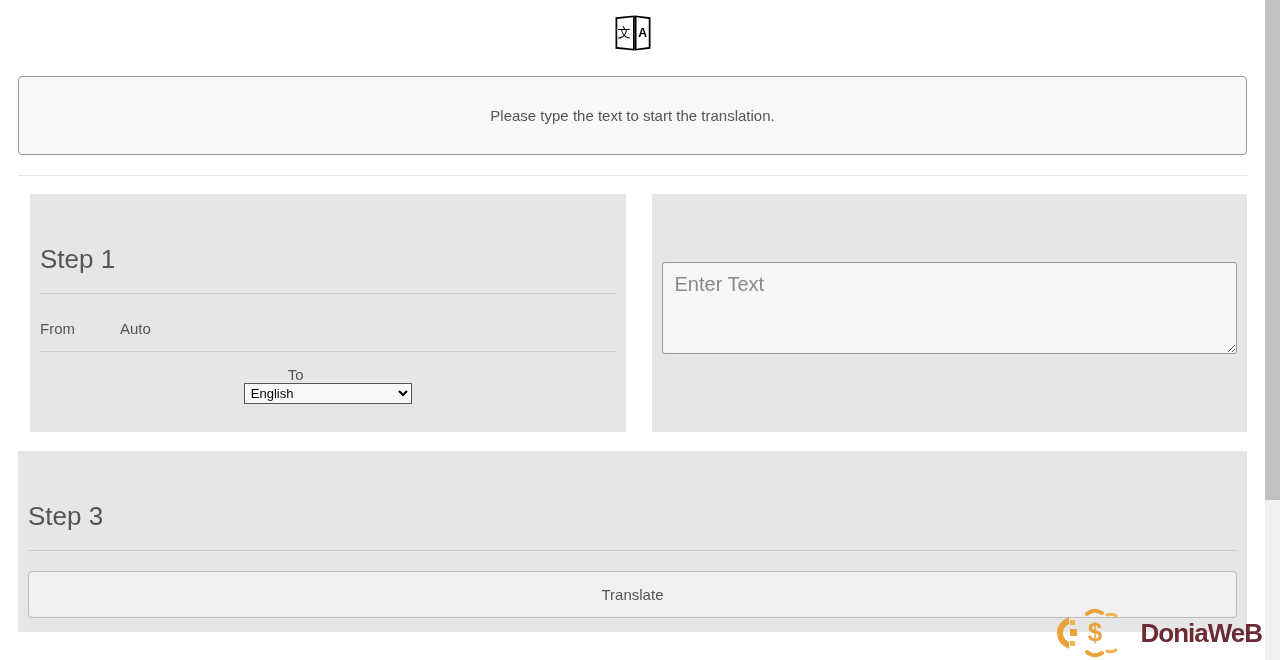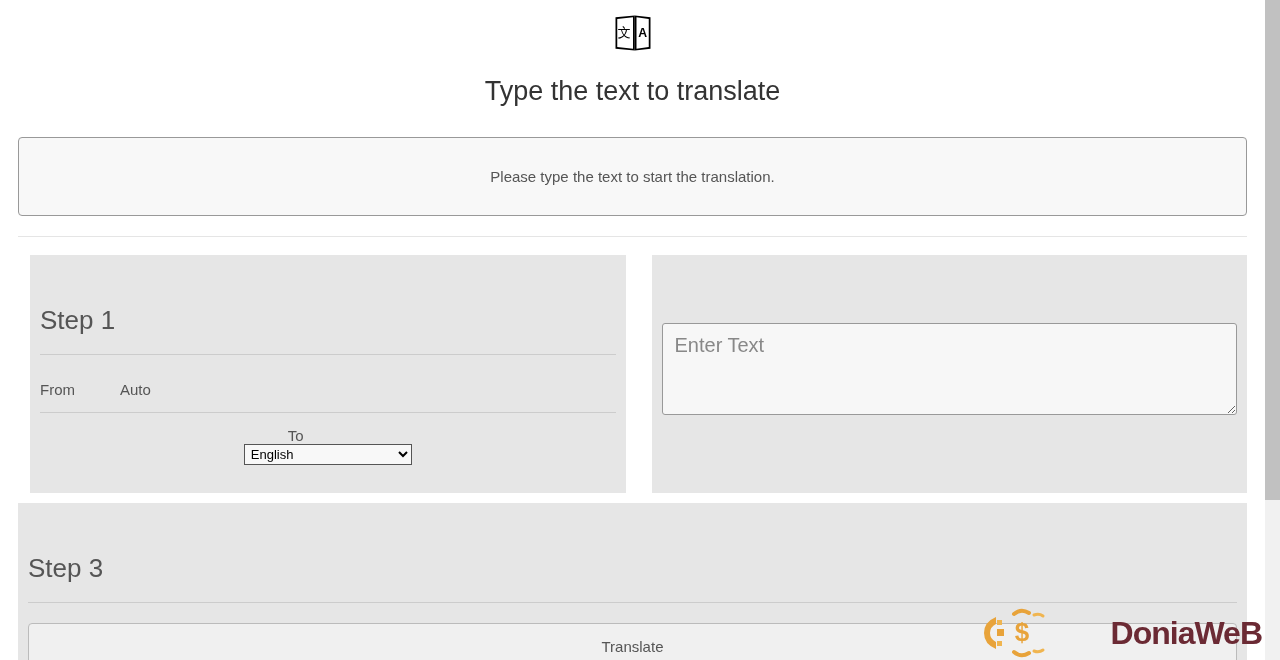--- a/index.html
+++ b/index.html
@@ -44,21 +44,21 @@
       margin-bottom: 20px;
     }
     hr.divider {
       border: none;
       border-top: 1px solid #e5e5e5;
       margin: 0 0 18px 0;
     }
     .steps-row {
       display: flex;
       gap: 26px;
-      margin-bottom: 10px;
+      margin-bottom: 19px;
       padding-left: 12px;
     }
     .panel {
       background: #e6e6e6;
       padding: 10px;
       flex: 1;
     }
     .panel-inner {
       padding: 40px 0 4px 0;
     }
@@ -153,45 +153,43 @@
     .watermark {
       position: fixed;
       bottom: 0;
       right: 18px;
       display: flex;
       align-items: center;
       gap: 6px;
       z-index: 10;
     }
     .wm-text {
-      font-size: 32px;
+      font-size: 26px;
       font-weight: 700;
       color: #6b2a34;
       font-family: Arial, sans-serif;
       letter-spacing: -1px;
-      margin-left: 44px;
     }
   </style>
 </head>
 <body>
 
 <div class="page">
 
   <div class="header-section">
     <div class="translate-icon">
       <svg width="42" height="42" viewBox="0 0 48 48">
         <polygon points="4,6 26,4 26,44 4,42" fill="#000"></polygon>
         <polygon points="26,4 44,6 44,42 26,44" fill="#000"></polygon>
         <polygon points="6,8 24,6 24,42 6,40" fill="#fff"></polygon>
         <polygon points="28,6 42,8 42,40 28,42" fill="#fff"></polygon>
         <text x="14" y="29" text-anchor="middle" font-size="15" font-family="Arial" fill="#000">文</text>
         <text x="35" y="28" text-anchor="middle" font-size="14" font-family="Arial" font-weight="bold" fill="#000">A</text>
       </svg>
     </div>
-    <h1 class="page-title">Type the text to translate</h1>
   </div>
 
   <div class="notice-box">
     <span>Please type the text to start the translation.</span>
   </div>
 
   <hr class="divider">
 
   <div class="steps-row">
     <div class="panel">

